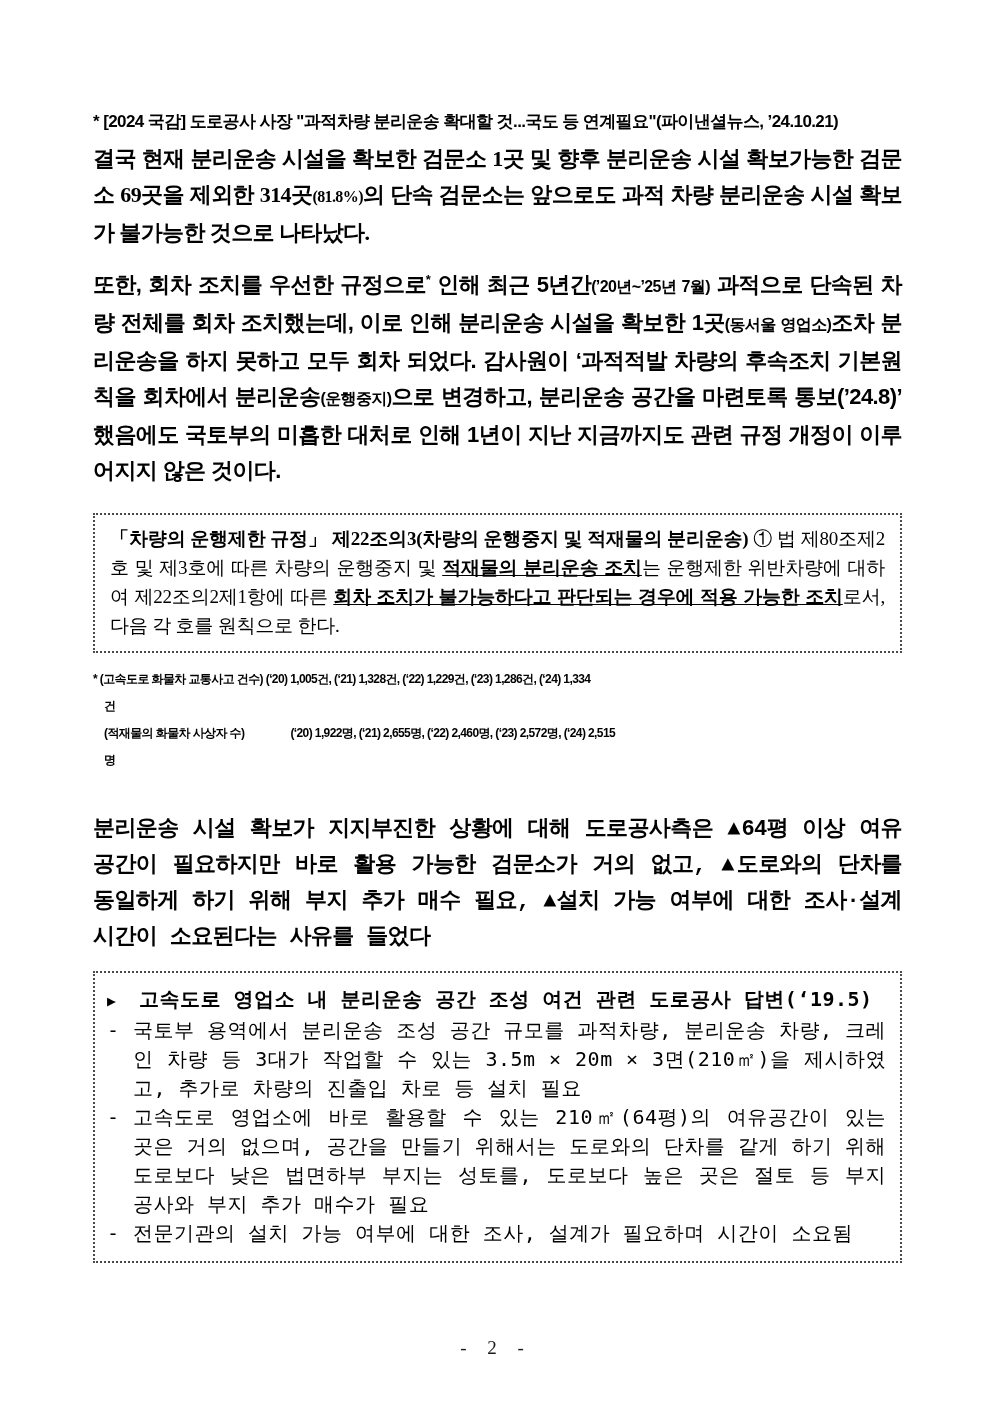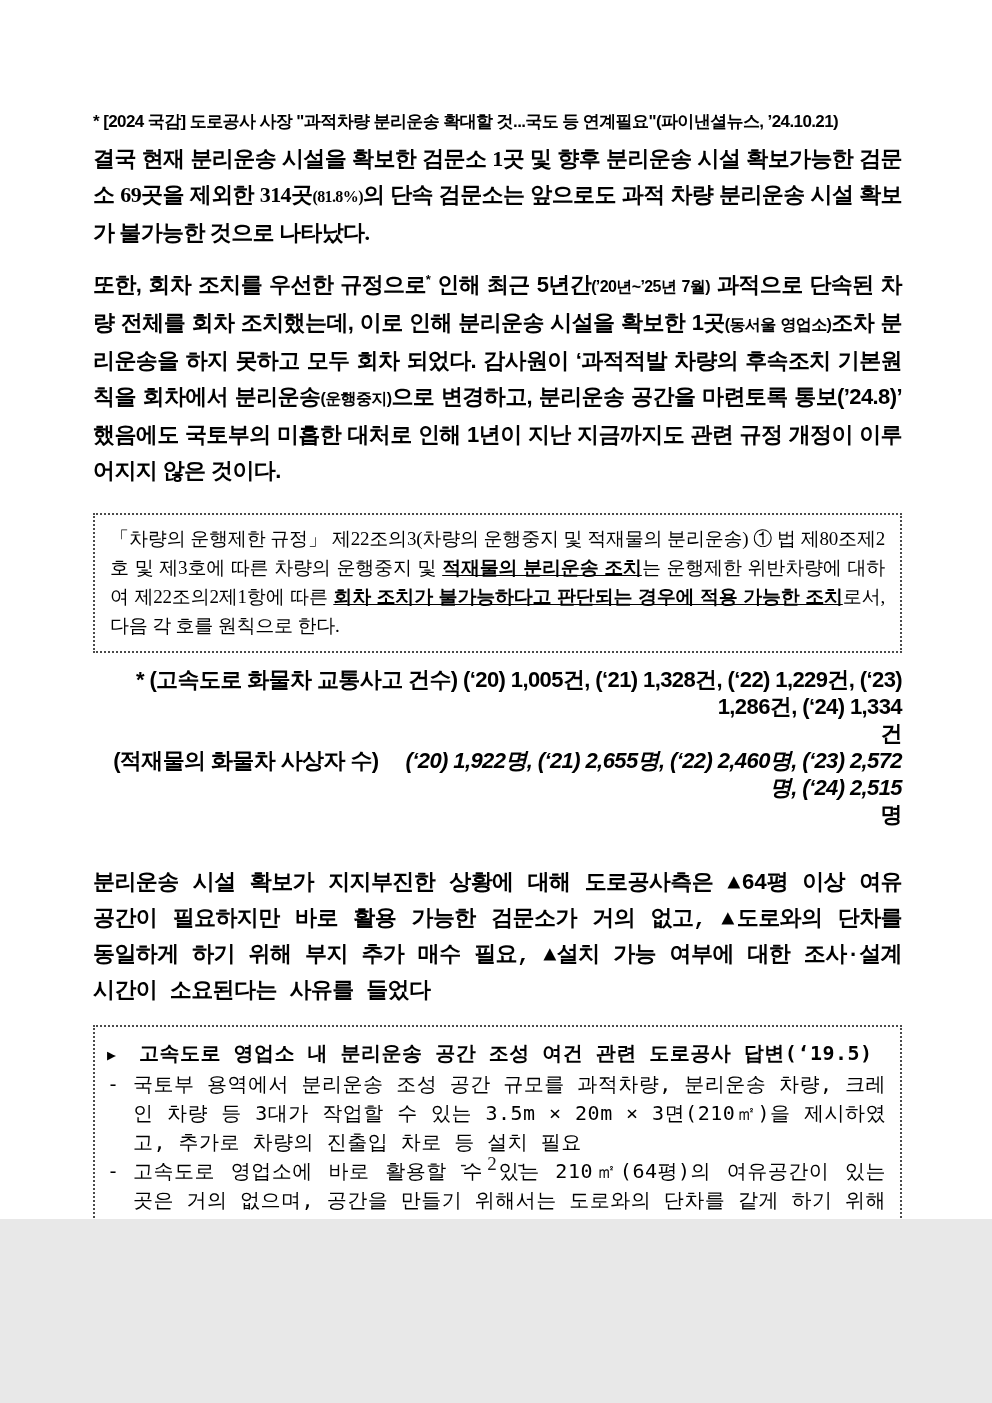--- a/index.html
+++ b/index.html
@@ -1,19 +1,19 @@
 <!DOCTYPE html>
 <html lang="ko"><head>
 <meta charset="utf-8">
 <style>
   html, body { margin: 0; padding: 0; background: #e8e8e8; }
   .page {
     position: relative;
     width: 992px;
-    height: 1219px;
+    height: 1403px;
     margin: 0 auto;
     background: #ffffff;
     color: #000000;
     font-family: "Liberation Sans", sans-serif;
     overflow: hidden;
     box-sizing: border-box;
   }
   .content {
     padding: 110px 90px 0 93px;
   }
@@ -43,33 +43,32 @@
     margin-top: 24px;
     border: 2px dotted #4a4a4a;
     padding: 9px 15px 11px 15px;
     font-family: "Liberation Serif", serif;
     font-size: 19px;
     line-height: 29px;
     text-align: justify;
     word-break: break-all;
     letter-spacing: -0.2px;
   }
-  .law-bold { font-weight: 400; }
+  .law-bold { font-weight: 700; }
   .law-bold-u { font-weight: 700; text-decoration: underline; }
   .footnote {
     margin-top: 13px;
-    font-size: 22px;
+    font-size: 12px;
     font-weight: 700;
     line-height: 27px;
     letter-spacing: -0.6px;
-    text-align: right;
   }
   .fn-indent { padding-left: 11px; }
   .fn-pad { padding-left: 11px; }
-  .fn-gap { margin-left: 27px; font-style: italic; }
+  .fn-gap { margin-left: 46px; }
   .answer-box {
     margin-top: 15px;
     border: 2px dotted #4a4a4a;
     padding: 12px 14px 13px 12px;
     font-family: "DejaVu Sans Mono", monospace;
     font-size: 20px;
     line-height: 29px;
     letter-spacing: 0.5px;
     word-break: break-all;
   }

